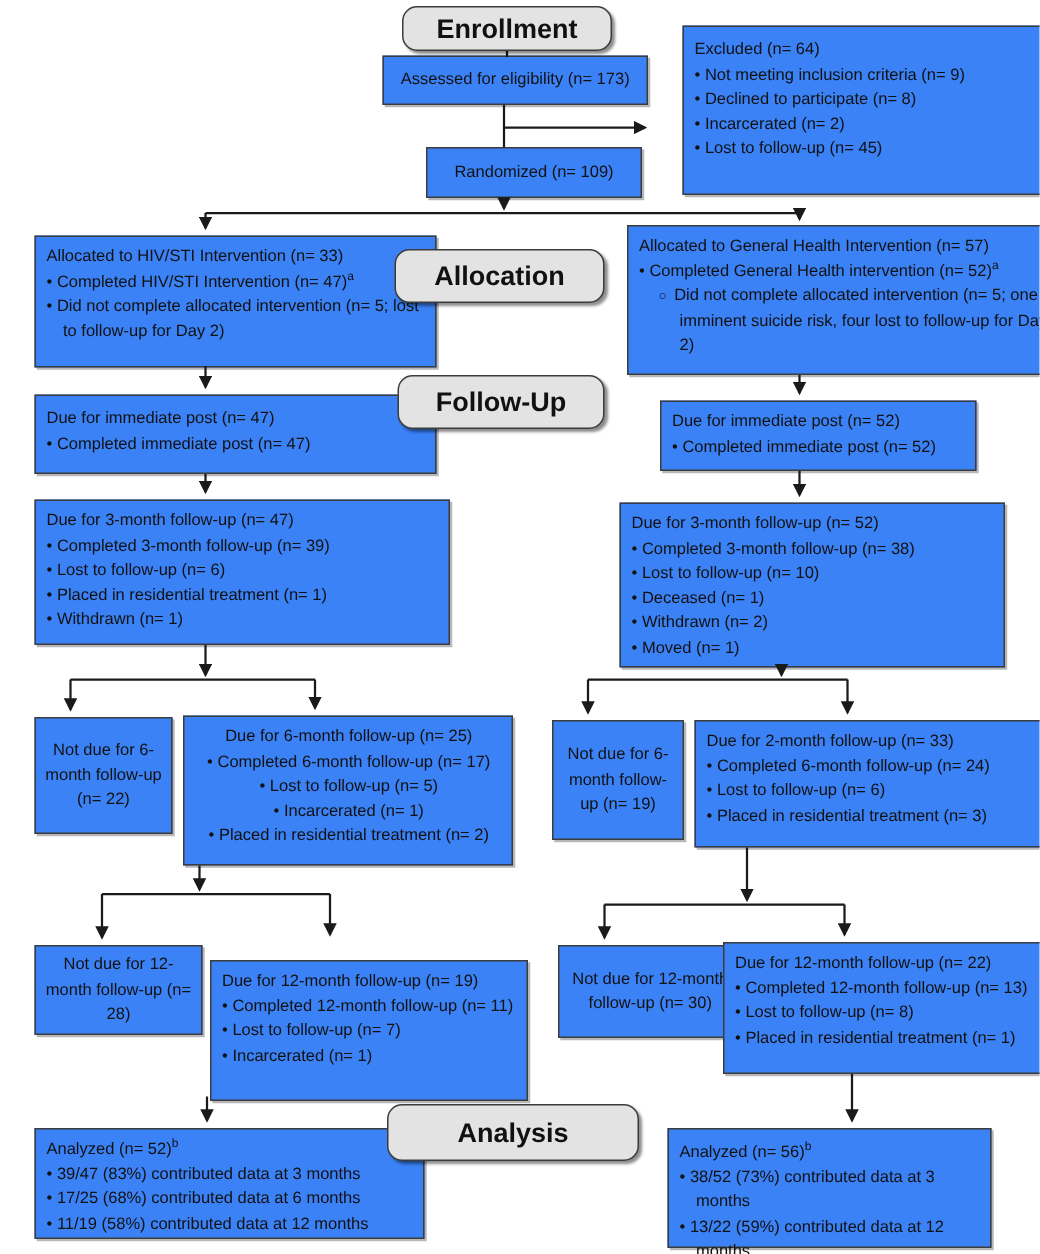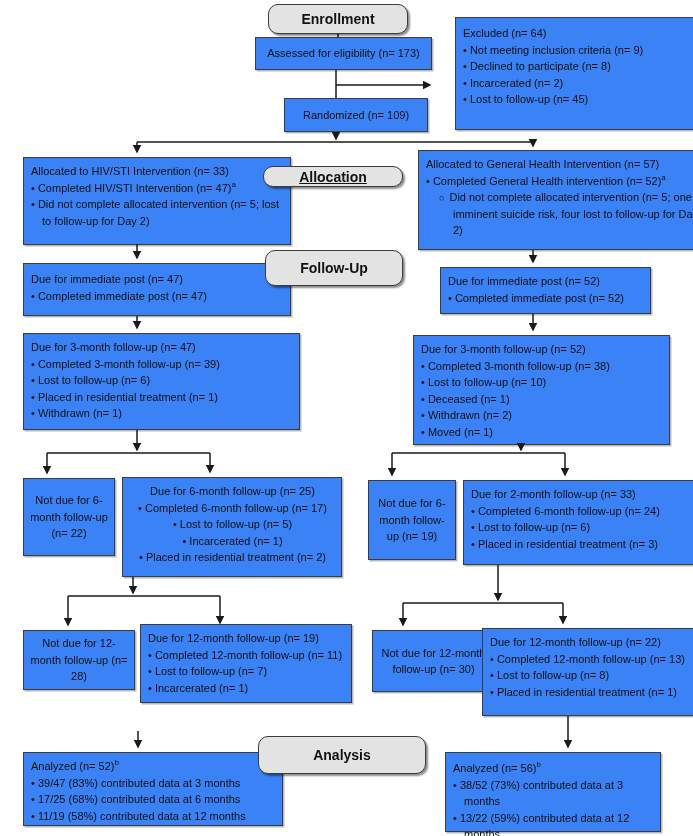--- a/index.html
+++ b/index.html
@@ -25,21 +25,21 @@
   .box ul{margin:0;padding:0;list-style:none;}
   .box li{padding-left:11px;text-indent:-11px;}
   .box li.bullet::before{content:"\2022\00a0";}
   .box li.sub{padding-left:27px;text-indent:-14px;}
   .box li.sub::before{content:"\25CB\00a0\00a0";font-size:9px;}
   sup{font-size:8px;line-height:0;}
   .phase{
     position:absolute;background:#e3e3e3;border:1.6px solid #3c3c3c;
     border-radius:10px;box-shadow:2px 2px 2px rgba(0,0,0,0.45);
     display:flex;align-items:center;justify-content:center;
-    font-weight:bold;font-size:14px;z-index:4;box-sizing:border-box;
+    font-weight:bold;font-size:18px;z-index:4;box-sizing:border-box;
   }
 </style>
 </head>
 <body>
 
 <div class="stage">
 
   <svg class="connectors" width="693" height="836" viewBox="0 0 693 836">
     <defs>
       <marker id="arr" markerUnits="userSpaceOnUse" markerWidth="9" markerHeight="9" refX="7.5" refY="4.5" orient="auto">
@@ -73,21 +73,21 @@
       <line x1="498" y1="565" x2="498" y2="600" marker-end="url(#arr)"></line>
       <line x1="403" y1="603" x2="563" y2="603"></line>
       <line x1="403" y1="603" x2="403" y2="625" marker-end="url(#arr)"></line>
       <line x1="563" y1="603" x2="563" y2="623" marker-end="url(#arr)"></line>
       <line x1="138" y1="731" x2="138" y2="747" marker-end="url(#arr)"></line>
       <line x1="568" y1="716" x2="568" y2="747" marker-end="url(#arr)"></line>
     </g>
   </svg>
 
   <div class="phase" style="left:268px;top:4px;width:140px;height:30px;">Enrollment</div>
-  <div class="phase" style="left:263px;top:166px;width:140px;height:21px;text-decoration:underline;">Allocation</div>
+  <div class="phase" style="left:263px;top:166px;width:140px;height:36px;">Allocation</div>
   <div class="phase" style="left:265px;top:250px;width:138px;height:36px;">Follow-Up</div>
   <div class="phase" style="left:258px;top:736px;width:168px;height:38px;">Analysis</div>
 
   <div class="box center" style="left:235px;top:37px;width:177px;height:33px;">Assessed for eligibility (n= 173)</div>
 
   <div class="box" style="left:435px;top:17px;width:253px;height:113px;padding-top:7px;">
     <p class="title">Excluded (n= 64)</p>
     <ul>
       <li class="bullet">Not meeting inclusion criteria (n= 9)</li>
       <li class="bullet">Declined to participate (n= 8)</li>
@@ -167,21 +167,21 @@
     <p class="title">Due for 2-month follow-up (n= 33)</p>
     <ul>
       <li class="bullet">Completed 6-month follow-up (n= 24)</li>
       <li class="bullet">Lost to follow-up (n= 6)</li>
       <li class="bullet">Placed in residential treatment (n= 3)</li>
     </ul>
   </div>
 
   <div class="box center" style="left:3px;top:630px;width:112px;height:60px;">Not due for 12-month follow-up (n= 28)</div>
 
-  <div class="box" style="left:120px;top:624px;width:212px;height:79px;">
+  <div class="box" style="left:120px;top:640px;width:212px;height:94px;">
     <p class="title">Due for 12-month follow-up (n= 19)</p>
     <ul>
       <li class="bullet">Completed 12-month follow-up (n= 11)</li>
       <li class="bullet">Lost to follow-up (n= 7)</li>
       <li class="bullet">Incarcerated (n= 1)</li>
     </ul>
   </div>
 
   <div class="box center" style="left:352px;top:630px;width:123px;height:62px;">Not due for 12-month follow-up (n= 30)</div>
 

